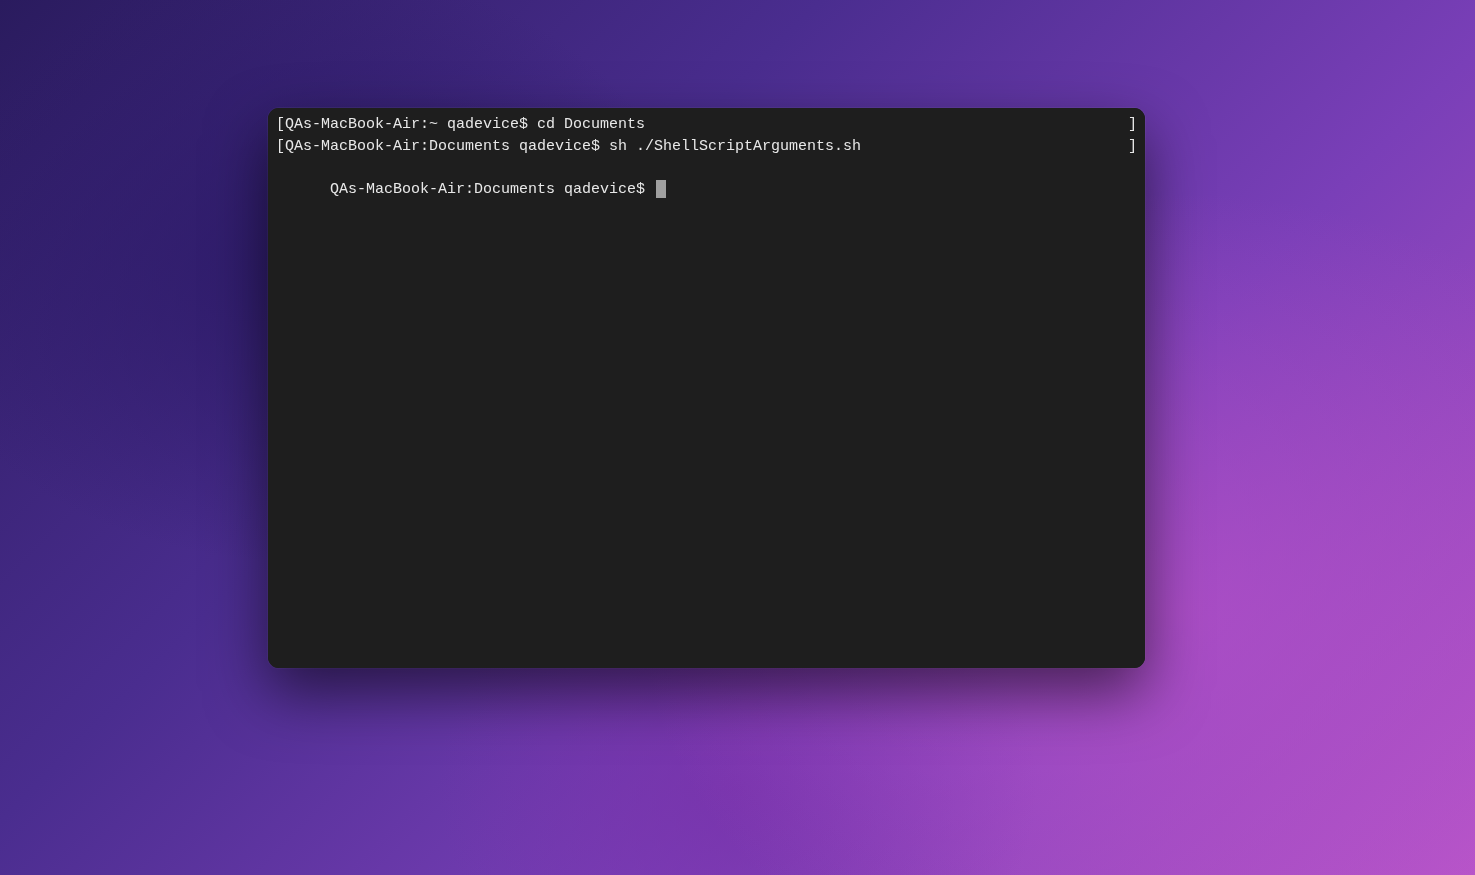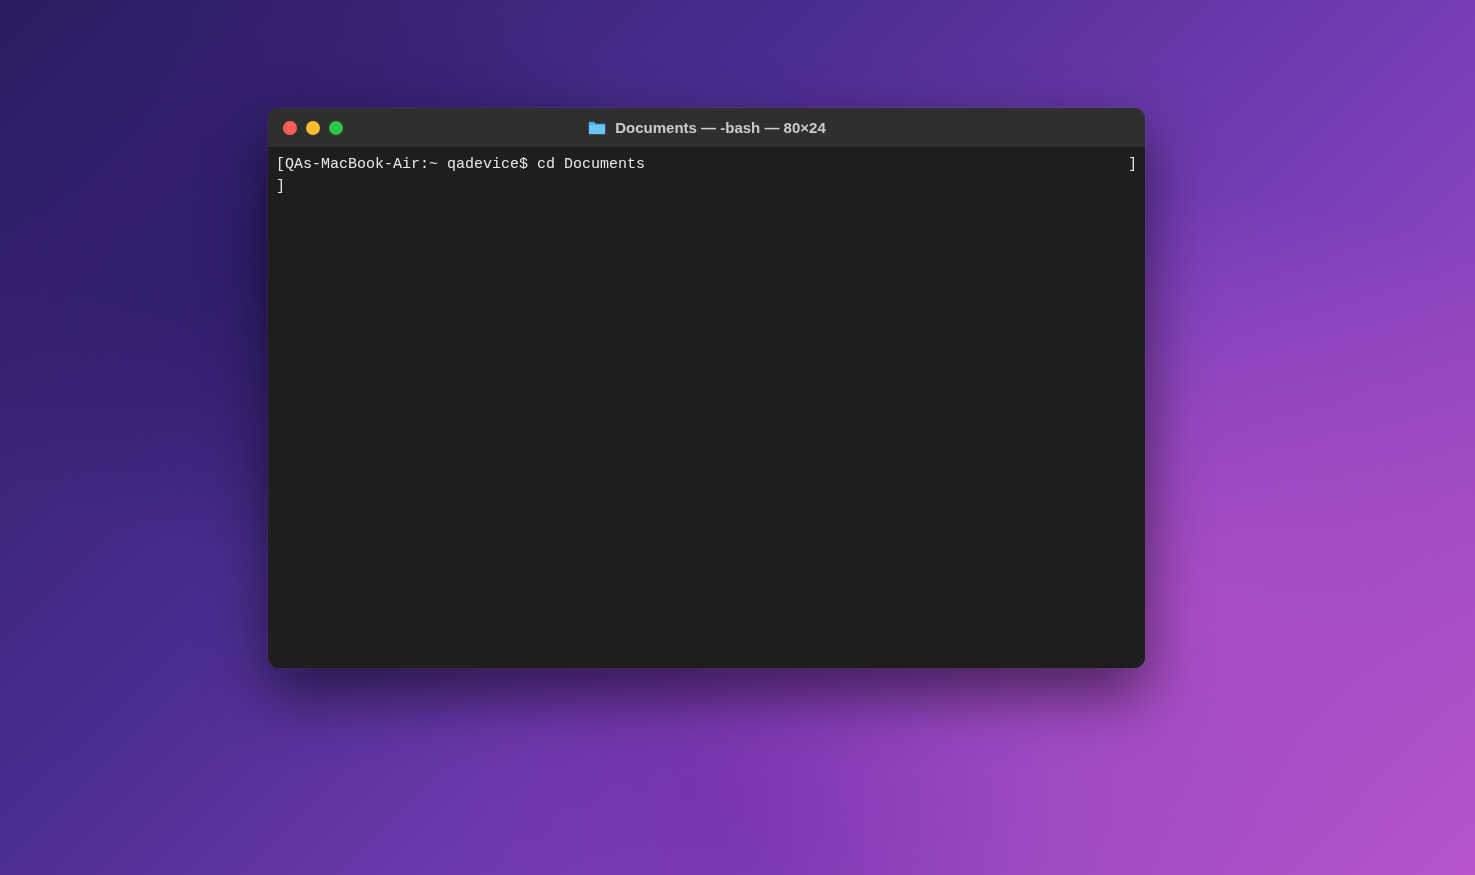--- a/index.html
+++ b/index.html
@@ -140,38 +140,26 @@
       height: 18px;
       background: #a0a0a0;
       vertical-align: text-bottom;
       margin-left: 2px;
     }
   </style>
 </head>
 <body>
 
 <div class="terminal-window">
-  <div class="titlebar">
-    <div class="traffic-lights">
-      <div class="traffic-light close-btn"></div>
-      <div class="traffic-light minimize-btn"></div>
-      <div class="traffic-light maximize-btn"></div>
-    </div>
-    <div class="title-content">
-      <span class="folder-icon">
-        <svg viewBox="0 0 20 16" xmlns="http://www.w3.org/2000/svg">
-          <path d="M2 2 L7 2 L9 4 L18 4 L18 14 L2 14 Z" fill="#4fb3e8" stroke="#3a9bd4" stroke-width="0.5"></path>
-          <path d="M2 5 L18 5 L18 14 L2 14 Z" fill="#6bc5f5"></path>
-        </svg>
-      </span>
-      <span class="window-title">Documents — -bash — 80×24</span>
-    </div>
-  </div>
   <div class="terminal-content">
     <div class="prompt-line">
       <span>[QAs-MacBook-Air:~ qadevice$ cd Documents</span>
       <span class="prompt-right-bracket">]</span>
     </div>
     <div class="prompt-line">
+      <span>[QAs-MacBook-Air:Documents qadevice$ sh ./ShellScriptArguments.sh</span>
       <span class="prompt-right-bracket">]</span>
+    </div>
+    <div class="terminal-line">
+      <span>QAs-MacBook-Air:Documents qadevice$ </span><span class="cursor-block"></span>
     </div>
   </div>
 </div>
 
 </body></html>

